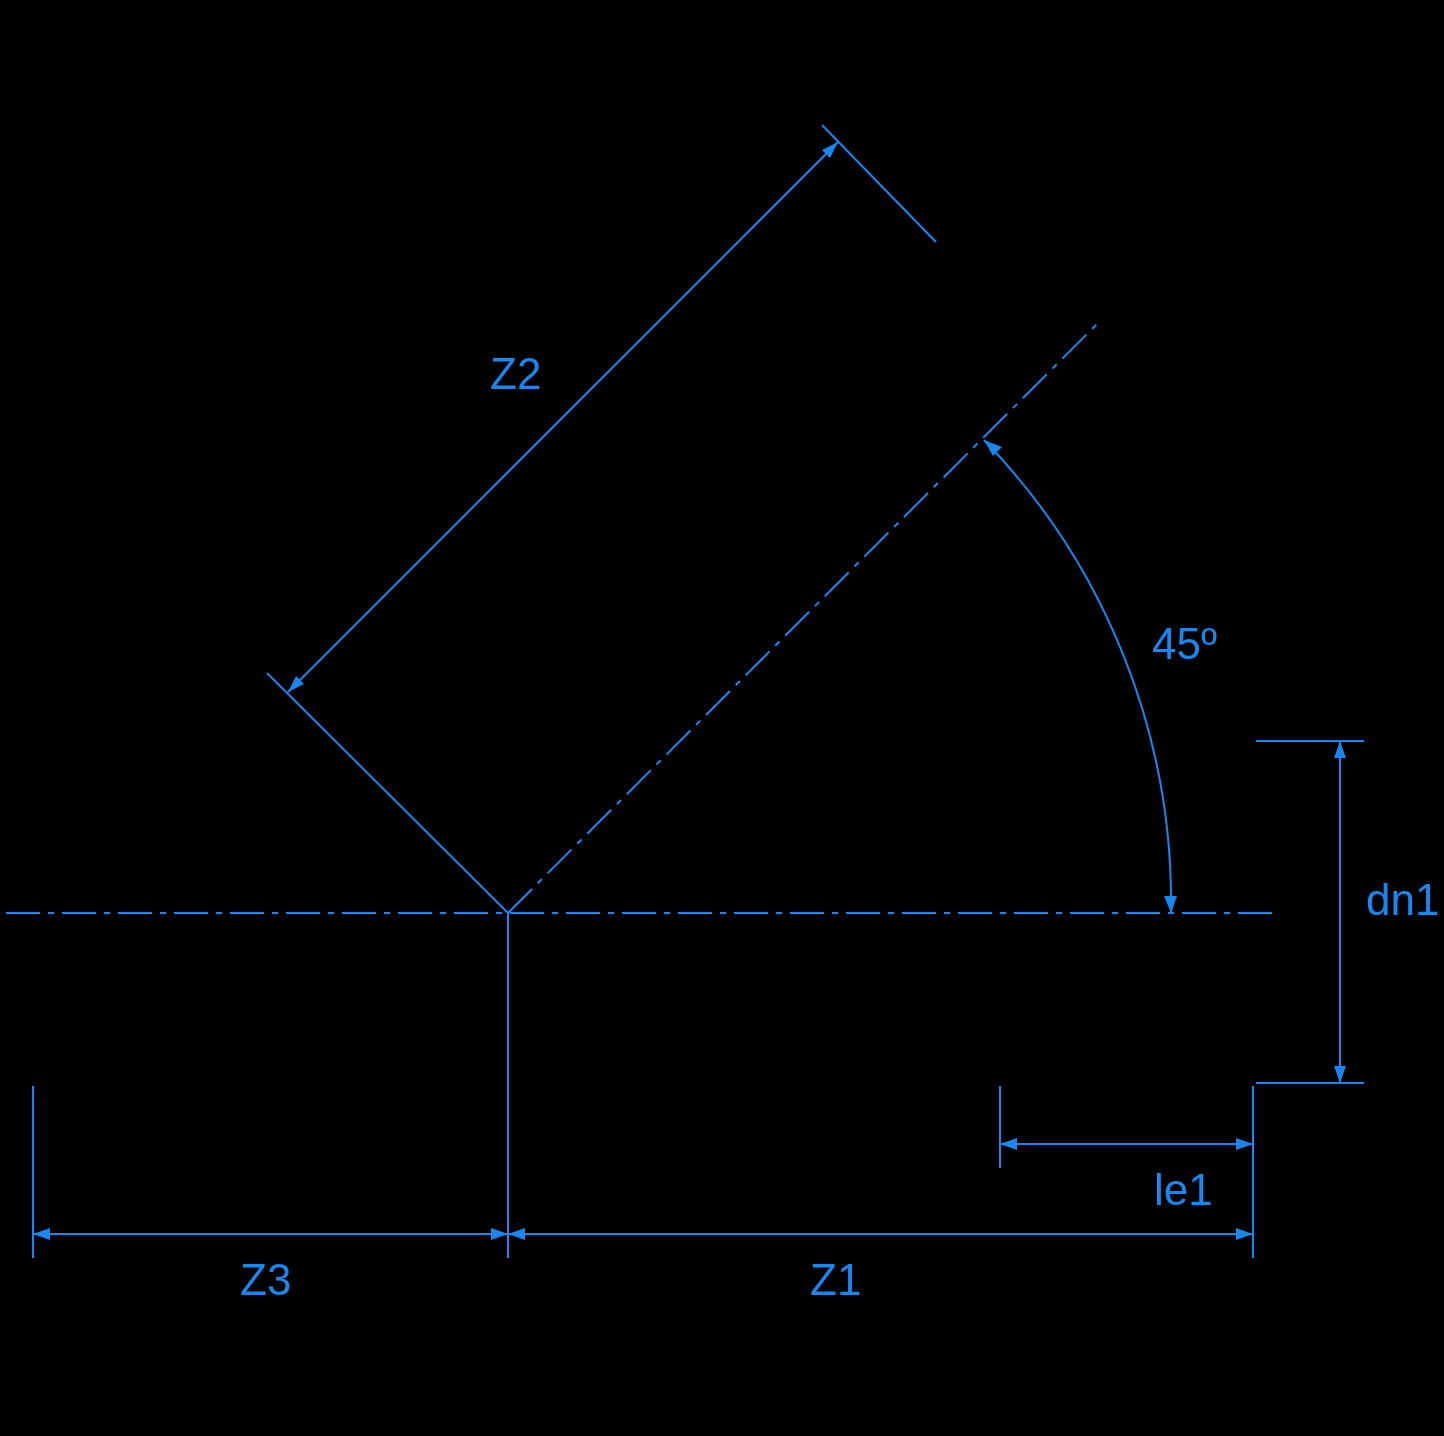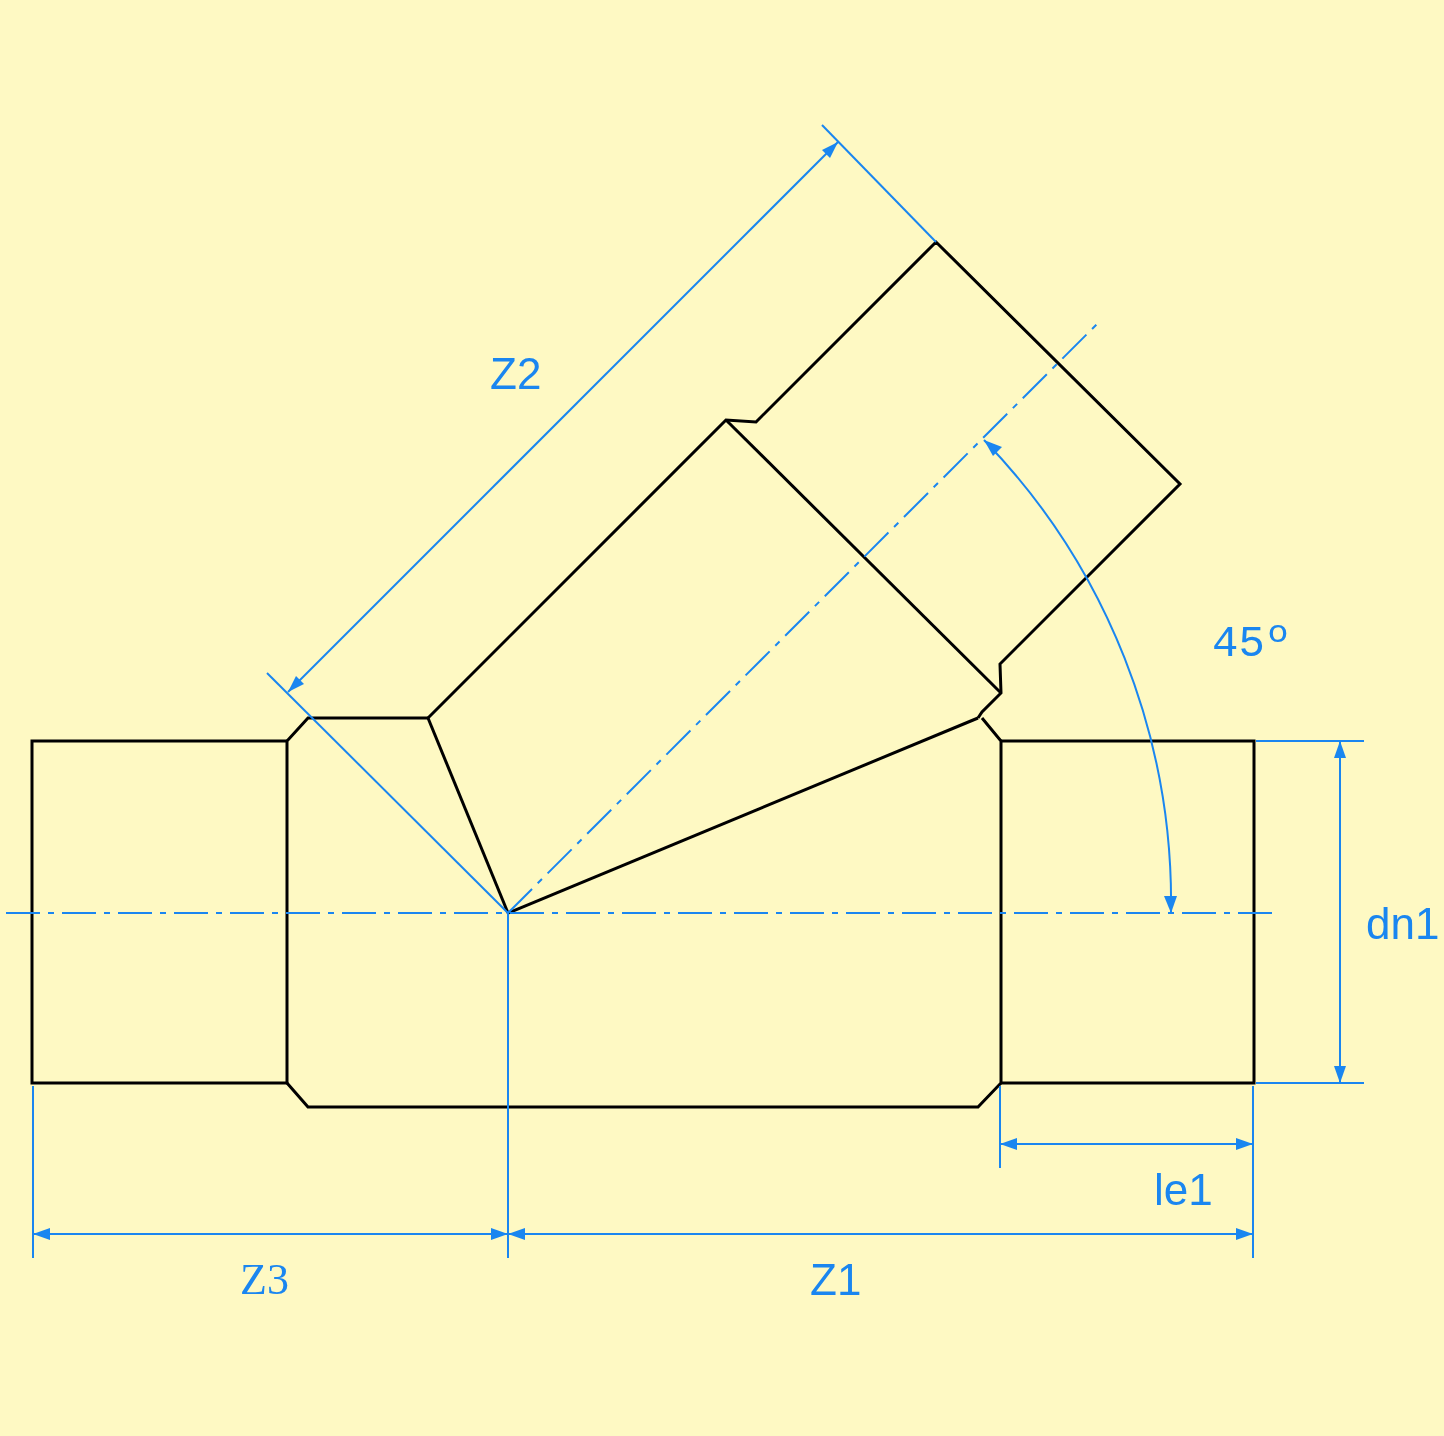--- a/index.html
+++ b/index.html
@@ -1,16 +1,16 @@
 <!DOCTYPE html>
 <html><head>
 <meta charset="utf-8">
 <style>
   html,body{margin:0;padding:0;background:#fff;}
-  .canvas{position:relative;width:1444px;height:1436px;overflow:hidden;background:#fef9c3;}
+  .canvas{position:relative;width:1444px;height:1436px;overflow:hidden;background:#000000;}
   svg{position:absolute;left:0;top:0;}
   .lbl{position:absolute;font-family:"Liberation Sans",sans-serif;font-size:44px;color:#1a86f0;line-height:1;white-space:nowrap;}
 </style>
 </head>
 <body>
 
 <div class="canvas">
   <svg width="1444" height="1436" viewBox="0 0 1444 1436">
     <g fill="none" stroke="#000" stroke-width="3" stroke-linejoin="miter">
 
@@ -61,18 +61,18 @@
       <polygon points="1340,741 1334,758 1346,758"></polygon>
       <polygon points="1340,1083 1334,1066 1346,1066"></polygon>
       <polygon points="288,692 296,676 304,684"></polygon>
       <polygon points="838,142 830,158 822,150"></polygon>
       <polygon points="984,440 1002,447 993,456"></polygon>
       <polygon points="1171,913 1164,896 1177,896"></polygon>
     </g>
   </svg>
 
   <div class="lbl" style="left:490px;top:352px;">Z2</div>
-  <div class="lbl" style="left:1212px;top:622px;font-family:Liberation Mono, monospace;">45º</div>
-  <div class="lbl" style="left:1366px;top:878px;margin-top:24px;">dn1</div>
+  <div class="lbl" style="left:1152px;top:622px;">45º</div>
+  <div class="lbl" style="left:1366px;top:878px;">dn1</div>
   <div class="lbl" style="left:1154px;top:1168px;">le1</div>
-  <div class="lbl" style="left:240px;top:1258px;font-family:Liberation Serif, serif;">Z3</div>
+  <div class="lbl" style="left:240px;top:1258px;">Z3</div>
   <div class="lbl" style="left:810px;top:1258px;">Z1</div>
 </div>
 
 </body></html>

